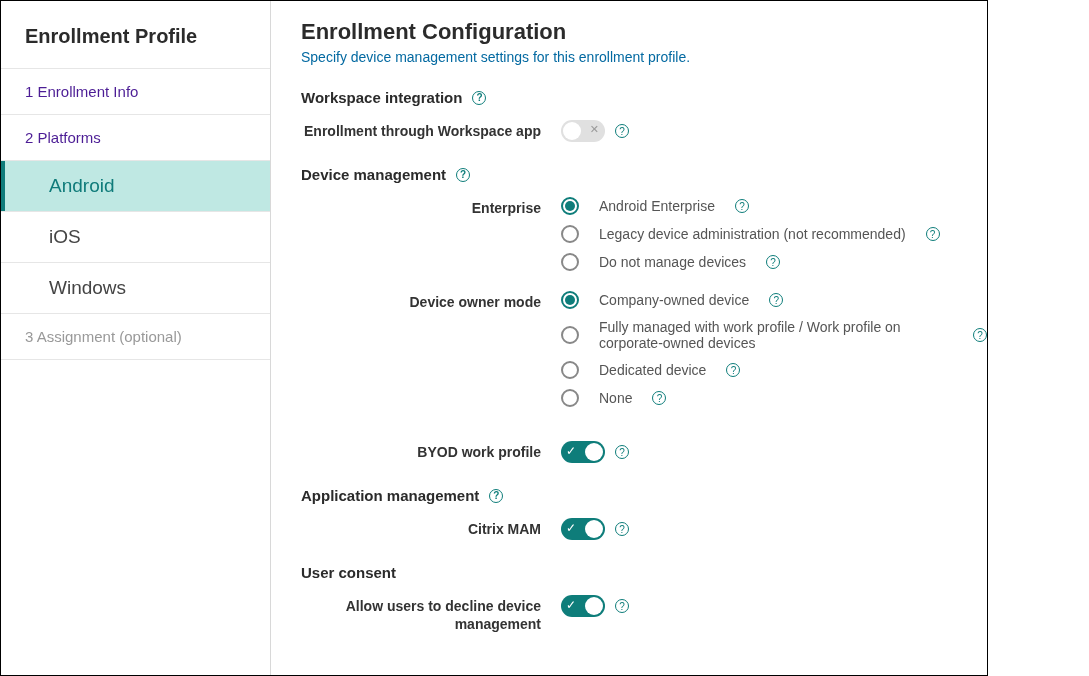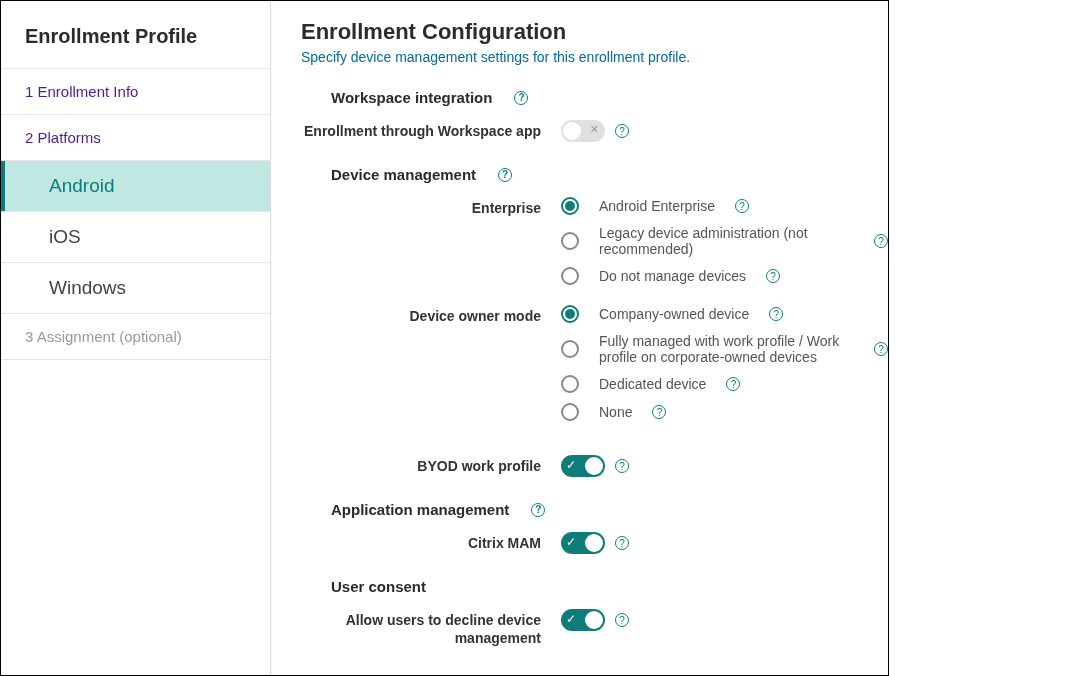--- a/index.html
+++ b/index.html
@@ -1,29 +1,29 @@
 <!DOCTYPE html>
 <html><head>
 <meta charset="utf-8">
 <style>
 * { box-sizing: border-box; margin: 0; padding: 0; }
 body { font-family: -apple-system, BlinkMacSystemFont, "Segoe UI", Arial, sans-serif; background: #fff; color: #333; }
-.app { display: flex; width: 889px; height: 676px; border: 1px solid #000; }
+.app { display: flex; width: 988px; height: 676px; border: 1px solid #000; }
 .sidebar { width: 270px; border-right: 1px solid #d8d8d8; }
 .sidebar-title { font-size: 20px; font-weight: 600; padding: 24px 20px 20px 24px; color: #2b2b2b; border-bottom: 1px solid #e6e6e6; }
 .nav-item { padding: 14px 20px 14px 24px; font-size: 15px; color: #4c1d95; border-bottom: 1px solid #e6e6e6; cursor: pointer; }
 .nav-item.disabled { color: #999; }
 .sub-item { padding: 14px 20px 14px 48px; font-size: 19px; color: #444; border-bottom: 1px solid #e6e6e6; cursor: pointer; position: relative; }
 .sub-item.active { background: #bfe8e3; }
 .sub-item.active::before { content: ""; position: absolute; left: 0; top: 0; bottom: 0; width: 4px; background: #0f7b7a; }
 .sub-item.active span { color: #0f7b7a; font-weight: 500; }
 .main { flex: 1; padding: 18px 0 0 30px; overflow-y: auto; }
 .page-title { font-size: 22px; font-weight: 600; color: #2b2b2b; }
 .page-sub { font-size: 14px; color: #0369a1; margin-top: 4px; margin-bottom: 16px; }
-.section-head { font-size: 15px; font-weight: 600; color: #2b2b2b; margin-left: 30px; margin-top: 24px; margin-bottom: 14px; display: flex; align-items: center; gap: 22px; }
+.section-head { font-size: 15px; font-weight: 600; color: #2b2b2b; margin-top: 24px; margin-bottom: 14px; display: flex; align-items: center; gap: 10px; }
 .row { display: flex; align-items: flex-start; margin-bottom: 10px; }
 .row-label { width: 260px; text-align: right; font-size: 14px; font-weight: 600; color: #333; padding-right: 20px; padding-top: 2px; line-height: 1.3; }
 .row-control { flex: 1; }
 .radio-option { display: flex; align-items: center; gap: 20px; margin-bottom: 10px; font-size: 14px; color: #555; cursor: pointer; }
 .radio { width: 18px; height: 18px; border: 2px solid #888; border-radius: 50%; display: inline-flex; align-items: center; justify-content: center; flex-shrink: 0; }
 .radio.checked { border-color: #0e7d7a; }
 .radio.checked::after { content: ""; width: 10px; height: 10px; background: #0e7d7a; border-radius: 50%; }
 .help-icon { width: 14px; height: 14px; border: 1px solid #0e7d7a; border-radius: 50%; display: inline-flex; align-items: center; justify-content: center; font-size: 10px; color: #0e7d7a; cursor: pointer; flex-shrink: 0; }
 .toggle { width: 44px; height: 22px; border-radius: 11px; position: relative; cursor: pointer; display: inline-block; vertical-align: middle; }
 .toggle.on { background: #0e7d7a; }

